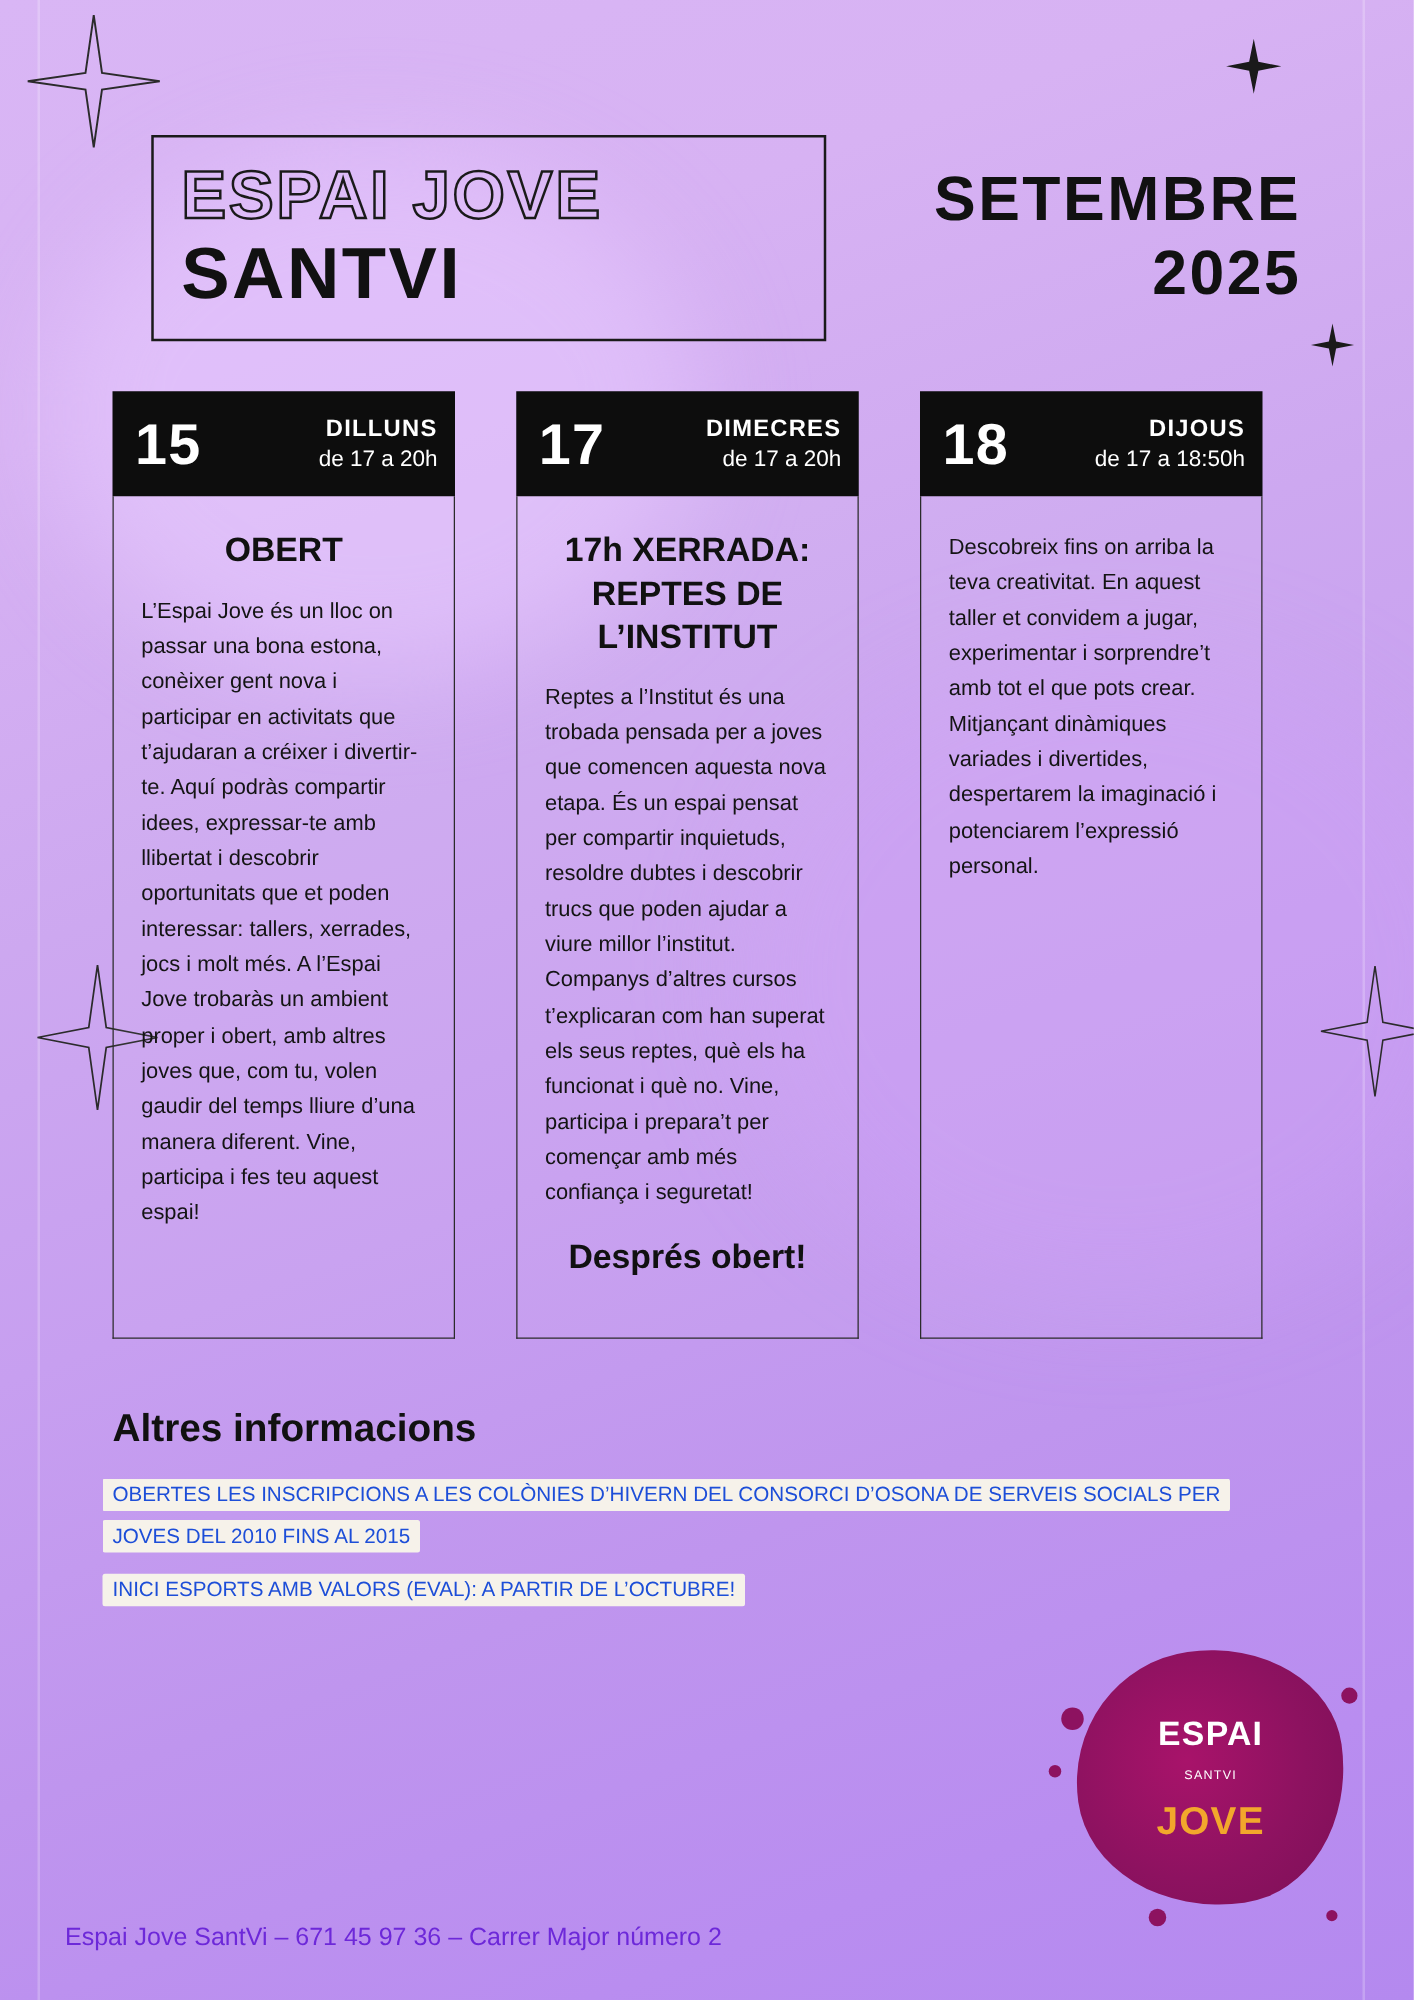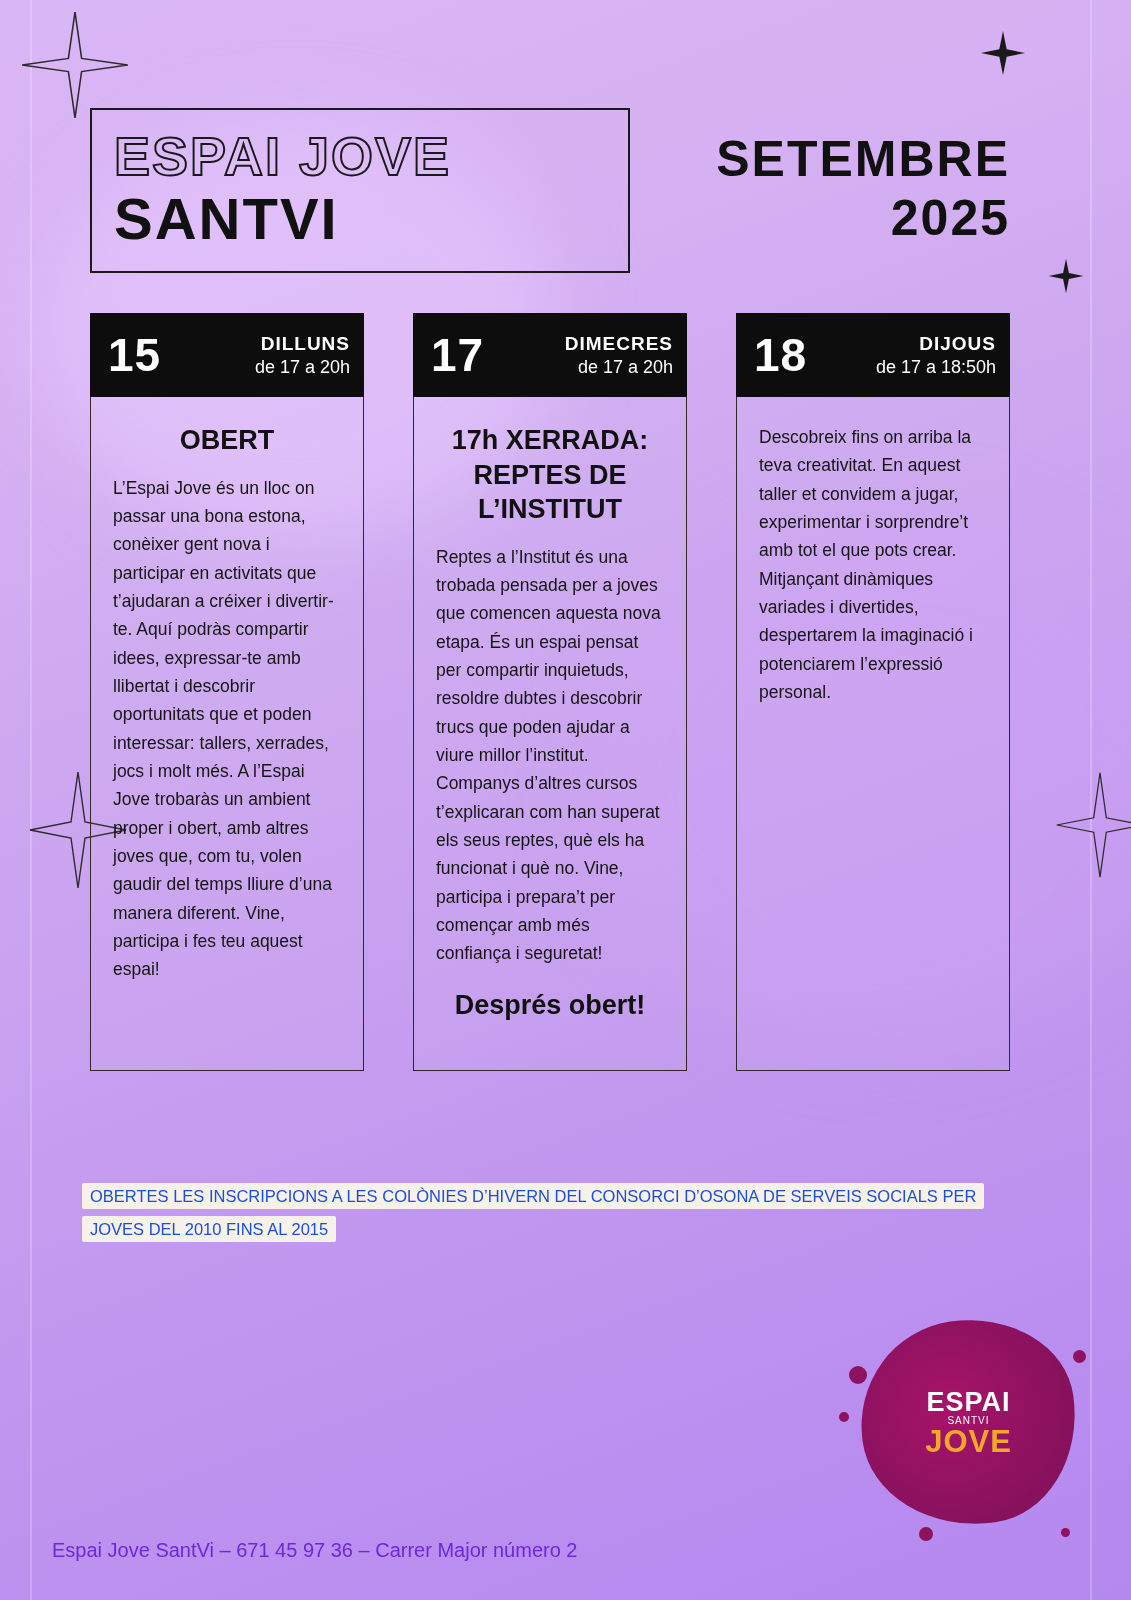--- a/index.html
+++ b/index.html
@@ -59,21 +59,21 @@
   }
 
   
   .header {
     position: absolute;
     left: 90px;
     top: 108px;
     width: 951px;
     display: flex;
     align-items: flex-start;
-    justify-content: flex-start;
+    justify-content: flex-end;
   }
   .title-box {
     border: 2px solid #1a1a1a;
     width: 540px;
     height: 165px;
     box-sizing: border-box;
     padding: 18px 22px 0 22px;
   }
   .title-outline {
     font-size: 54px;
@@ -228,21 +228,21 @@
     background: #8d1260;
     border-radius: 50%;
   }
   .logo-text {
     position: absolute;
     inset: 0;
     display: flex;
     flex-direction: column;
     align-items: center;
     justify-content: center;
-    gap: 0;
+    gap: 15px;
   }
   .logo-espai {
     color: #ffffff;
     font-size: 27px;
     font-weight: 700;
     letter-spacing: 1px;
     line-height: 1;
   }
   .logo-sub {
     color: #ffffff;
@@ -360,23 +360,27 @@
       </div>
       <div class="card">
         <div class="card-body">
           <p>Descobreix fins on arriba la teva creativitat. En aquest taller et convidem a jugar, experimentar i sorprendre’t amb tot el que pots crear. Mitjançant dinàmiques variades i divertides, despertarem la imaginació i potenciarem l’expressió personal.</p>
         </div>
       </div>
     </div>
 
   </div>
 
+  <div class="other-title">Altres informacions</div>
   <div class="notes">
     <div class="note-line">
       <span class="note">OBERTES LES INSCRIPCIONS A LES COLÒNIES D’HIVERN DEL CONSORCI D’OSONA DE SERVEIS SOCIALS PER JOVES DEL 2010 FINS AL 2015</span>
+    </div>
+    <div class="note-line">
+      <span class="note">INICI ESPORTS AMB VALORS (EVAL): A PARTIR DE L’OCTUBRE!</span>
     </div>
   </div>
 
   <div class="logo">
     <div class="logo-blob"></div>
     <div class="logo-splat" style="width:18px;height:18px;left:-12px;top:46px;"></div>
     <div class="logo-splat" style="width:10px;height:10px;left:-22px;top:92px;"></div>
     <div class="logo-splat" style="width:13px;height:13px;right:-10px;top:30px;"></div>
     <div class="logo-splat" style="width:9px;height:9px;right:6px;bottom:-12px;"></div>
     <div class="logo-splat" style="width:14px;height:14px;left:58px;bottom:-16px;"></div>

